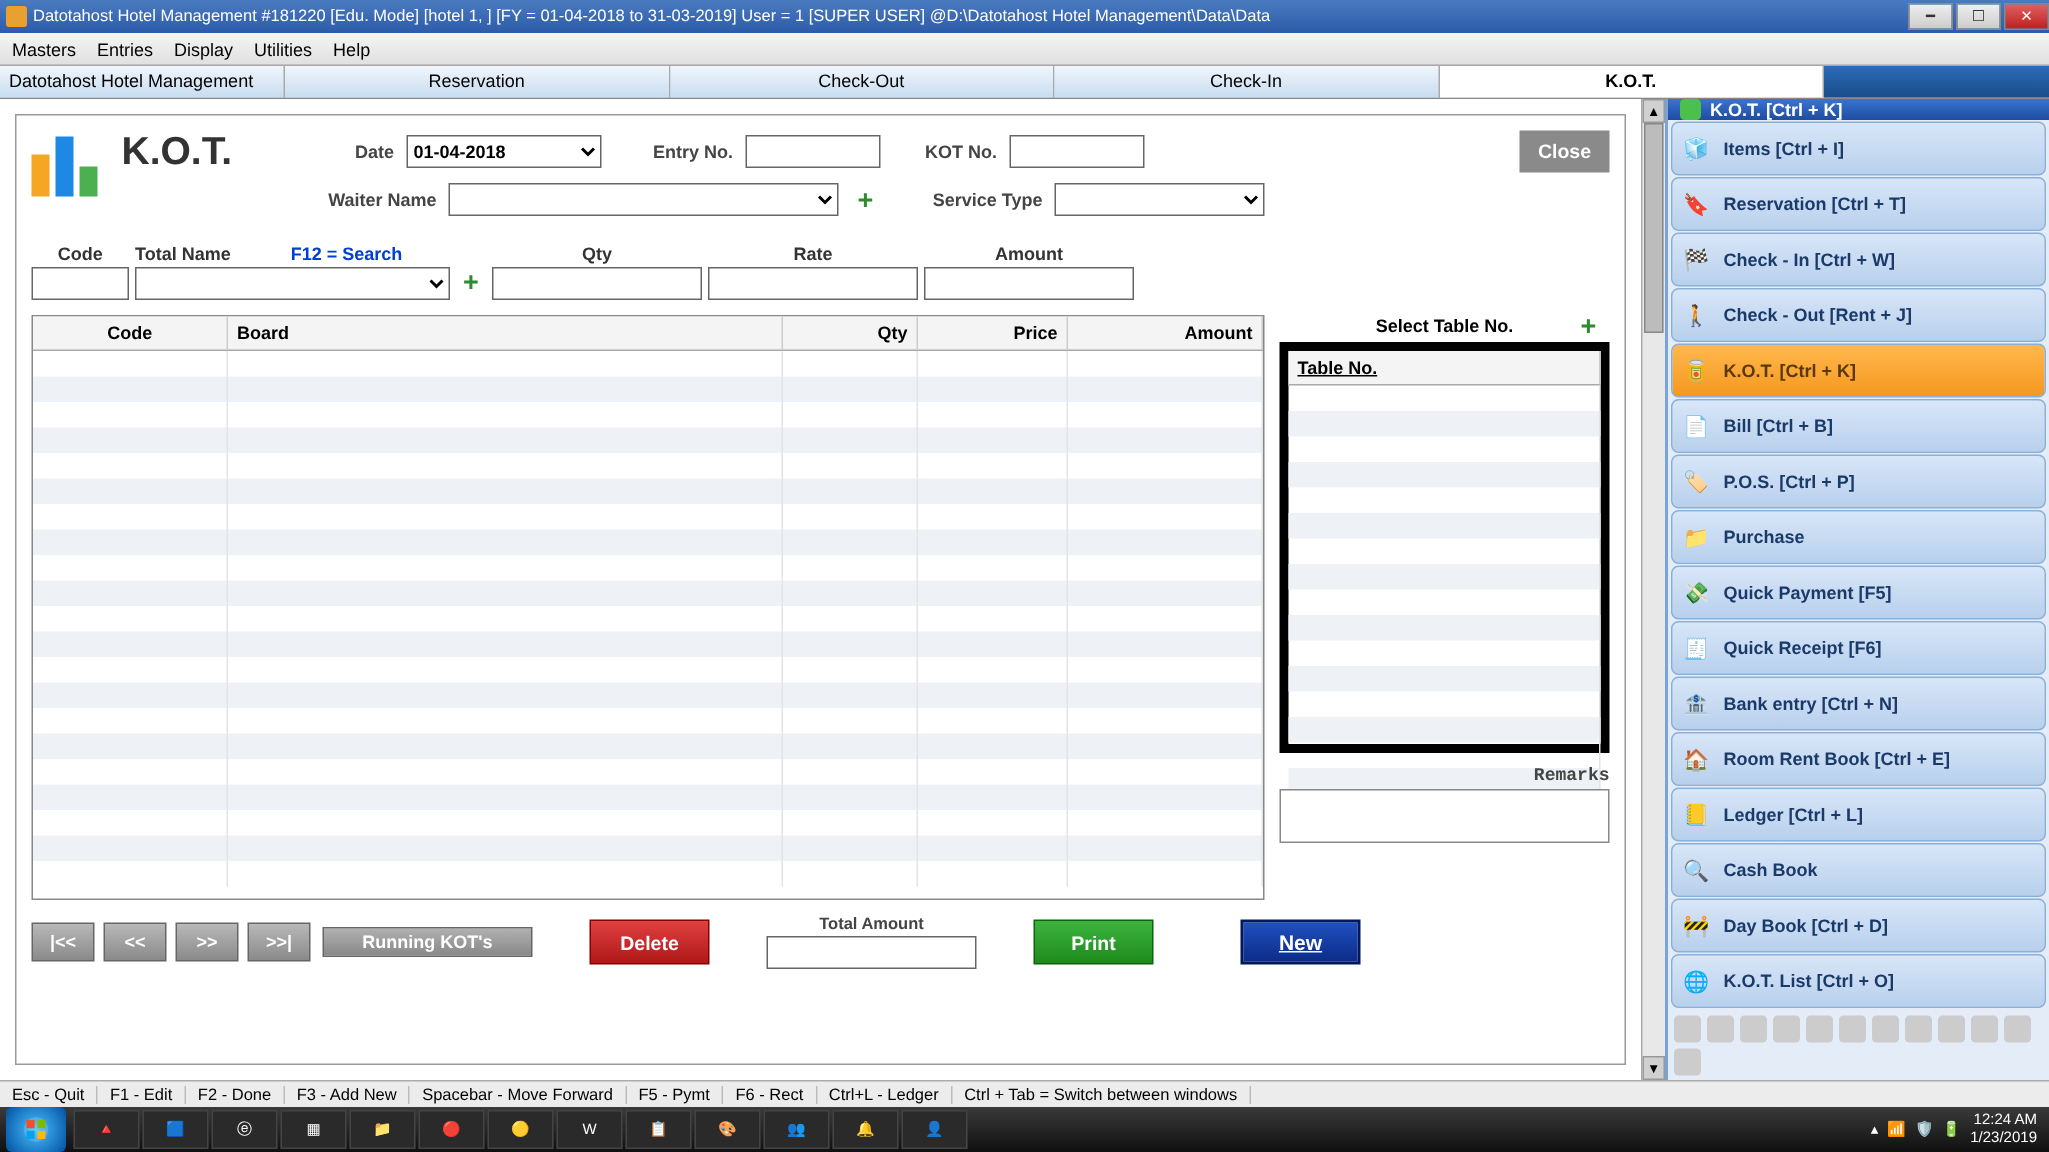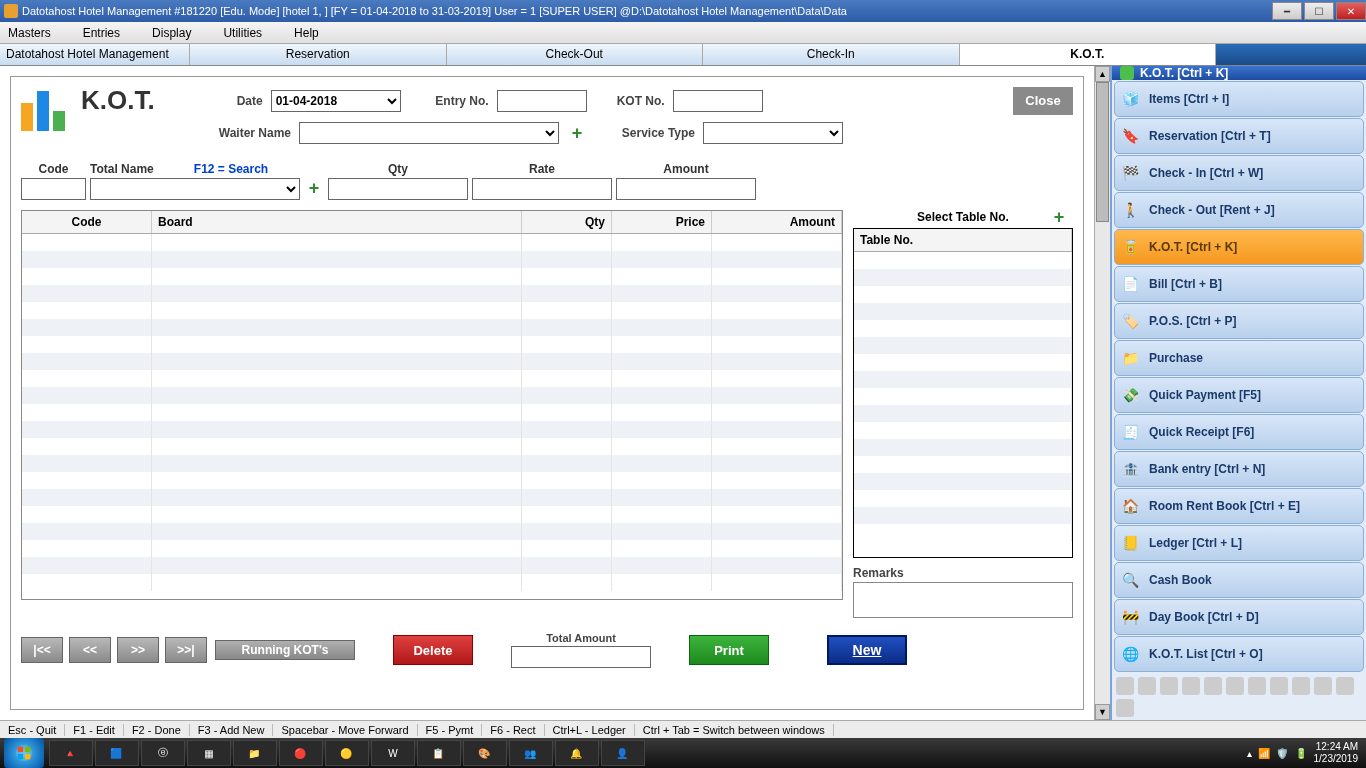--- a/index.html
+++ b/index.html
@@ -6,21 +6,21 @@
 body { width:1366px; height:768px; overflow:hidden; background:#d0c8bc; position:relative; }
 
 
 .titlebar { height:22px; background:linear-gradient(#4a7bc0,#2d5ba8); display:flex; align-items:center; color:#fff; font-size:11px; padding-left:4px; }
 .titlebar .icon { width:14px; height:14px; background:#e8a030; border-radius:2px; margin-right:4px; }
 .titlebar .btns { margin-left:auto; display:flex; }
 .titlebar .btn { width:30px; height:18px; margin-left:2px; border:1px solid #888; display:flex; align-items:center; justify-content:center; font-size:10px; }
 .titlebar .min,.titlebar .max { background:linear-gradient(#eee,#ccc); color:#333; }
 .titlebar .close { background:linear-gradient(#e06060,#c02020); color:#fff; }
 
-.menubar { height:22px; background:linear-gradient(#f5f5f5,#e0e0e0); border-bottom:1px solid #aaa; display:flex; align-items:center; padding-left:8px; font-size:12px; gap:32px; }
+.menubar { height:22px; background:linear-gradient(#f5f5f5,#e0e0e0); border-bottom:1px solid #aaa; display:flex; align-items:center; padding-left:8px; font-size:12px; gap:14px; }
 .menubar span { cursor:default; }
 
 .tabs { height:22px; display:flex; border-bottom:1px solid #888; background:#d8e6f4; }
 .tab { flex:1; text-align:center; font-size:12px; line-height:21px; border-right:1px solid #aaa; background:linear-gradient(#f0f6fc,#c8dcf0); }
 .tab.active { background:#fff; font-weight:bold; }
 .tab.spacer { background:linear-gradient(#2a6cb8,#1a4c88); border-right:none; }
 
 .workspace { display:flex; height:calc(100% - 22px - 22px - 22px - 18px - 30px); }
 
 .mainpane { flex:1; background:#fff; position:relative; }
@@ -46,23 +46,23 @@
 .maingrid { border:1px solid #888; height:390px; flex:1; background:#fff; }
 .gridhdr { display:flex; background:#f4f4f4; border-bottom:1px solid #aaa; }
 .gh { font-size:12px; padding:4px 6px; border-right:1px solid #ccc; font-weight:bold; }
 .gridbody .grow { display:flex; height:17px; }
 .gridbody .grow:nth-child(even){ background:#eef2f6; }
 .gc { border-right:1px solid #e4e4e4; font-size:11px; padding:0 4px; }
 
 .rightcol { width:220px; }
 .stlabel { font-size:12px; font-weight:bold; text-align:center; margin-bottom:4px; display:flex; justify-content:center; align-items:center; position:relative; }
 .stlabel .plus { position:absolute; right:4px; }
-.tblgrid { border:1px solid #000000; height:330px; }
+.tblgrid { border:6px solid #000000; height:274px;text-decoration:underline; }
 .remarks { margin-top:8px; }
-.remarks .lbl { display:block; text-align:left; font-size:12px; margin-bottom:2px; }
+.remarks .lbl { display:block; text-align:right; font-size:12px; margin-bottom:2px;font-family:Liberation Mono, monospace; }
 .remarks textarea { width:100%; height:36px; border:1px solid #888; resize:none; }
 
 .btnrow { display:flex; align-items:center; gap:8px; margin-top:10px; }
 .navs { display:flex; gap:6px; }
 .navbtn { width:42px; height:26px; background:linear-gradient(#b8b8b8,#8a8a8a); border:1px solid #666; color:#fff; font-size:12px; font-weight:bold; }
 .runbtn { width:140px; height:20px; background:linear-gradient(#b0b0b0,#888); border:1px solid #666; color:#fff; font-size:12px; font-weight:bold; }
 .delbtn { width:80px; height:30px; background:linear-gradient(#e04040,#b01818); border:1px solid #800; color:#fff; font-size:13px; font-weight:bold; }
 .totals { display:flex; gap:10px; margin-left:30px; }
 .tcol .lbl { display:block; text-align:center; font-size:11px; margin-bottom:2px; }
 .tcol input { width:120px; }

